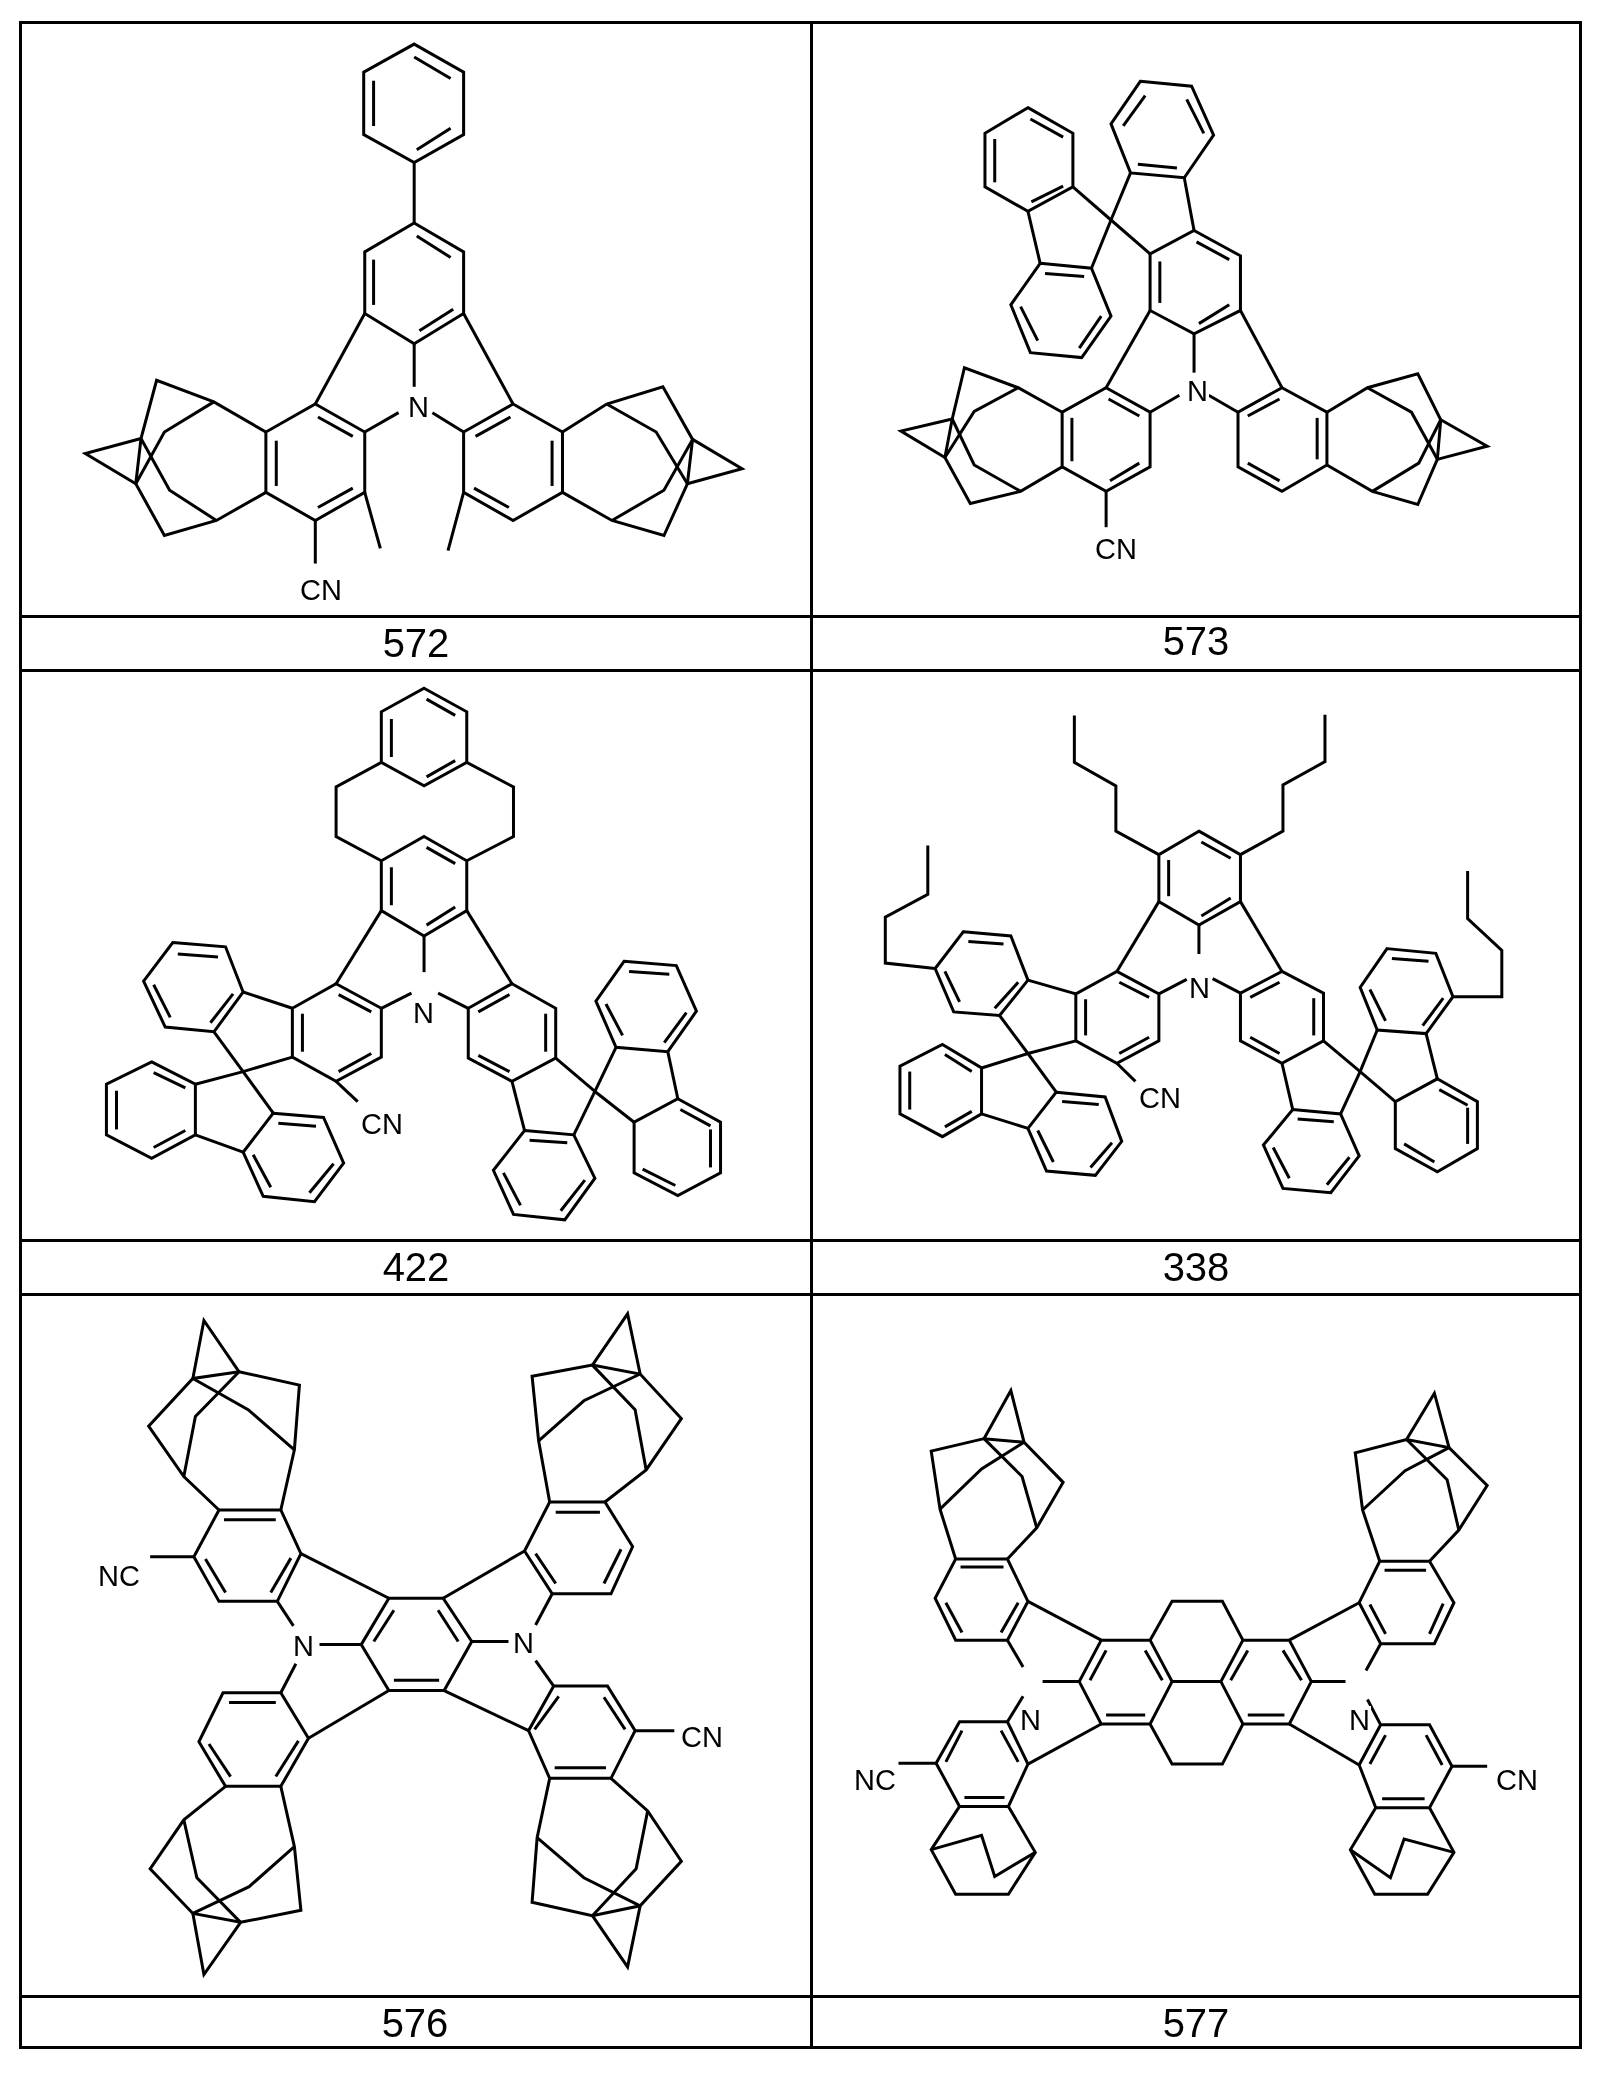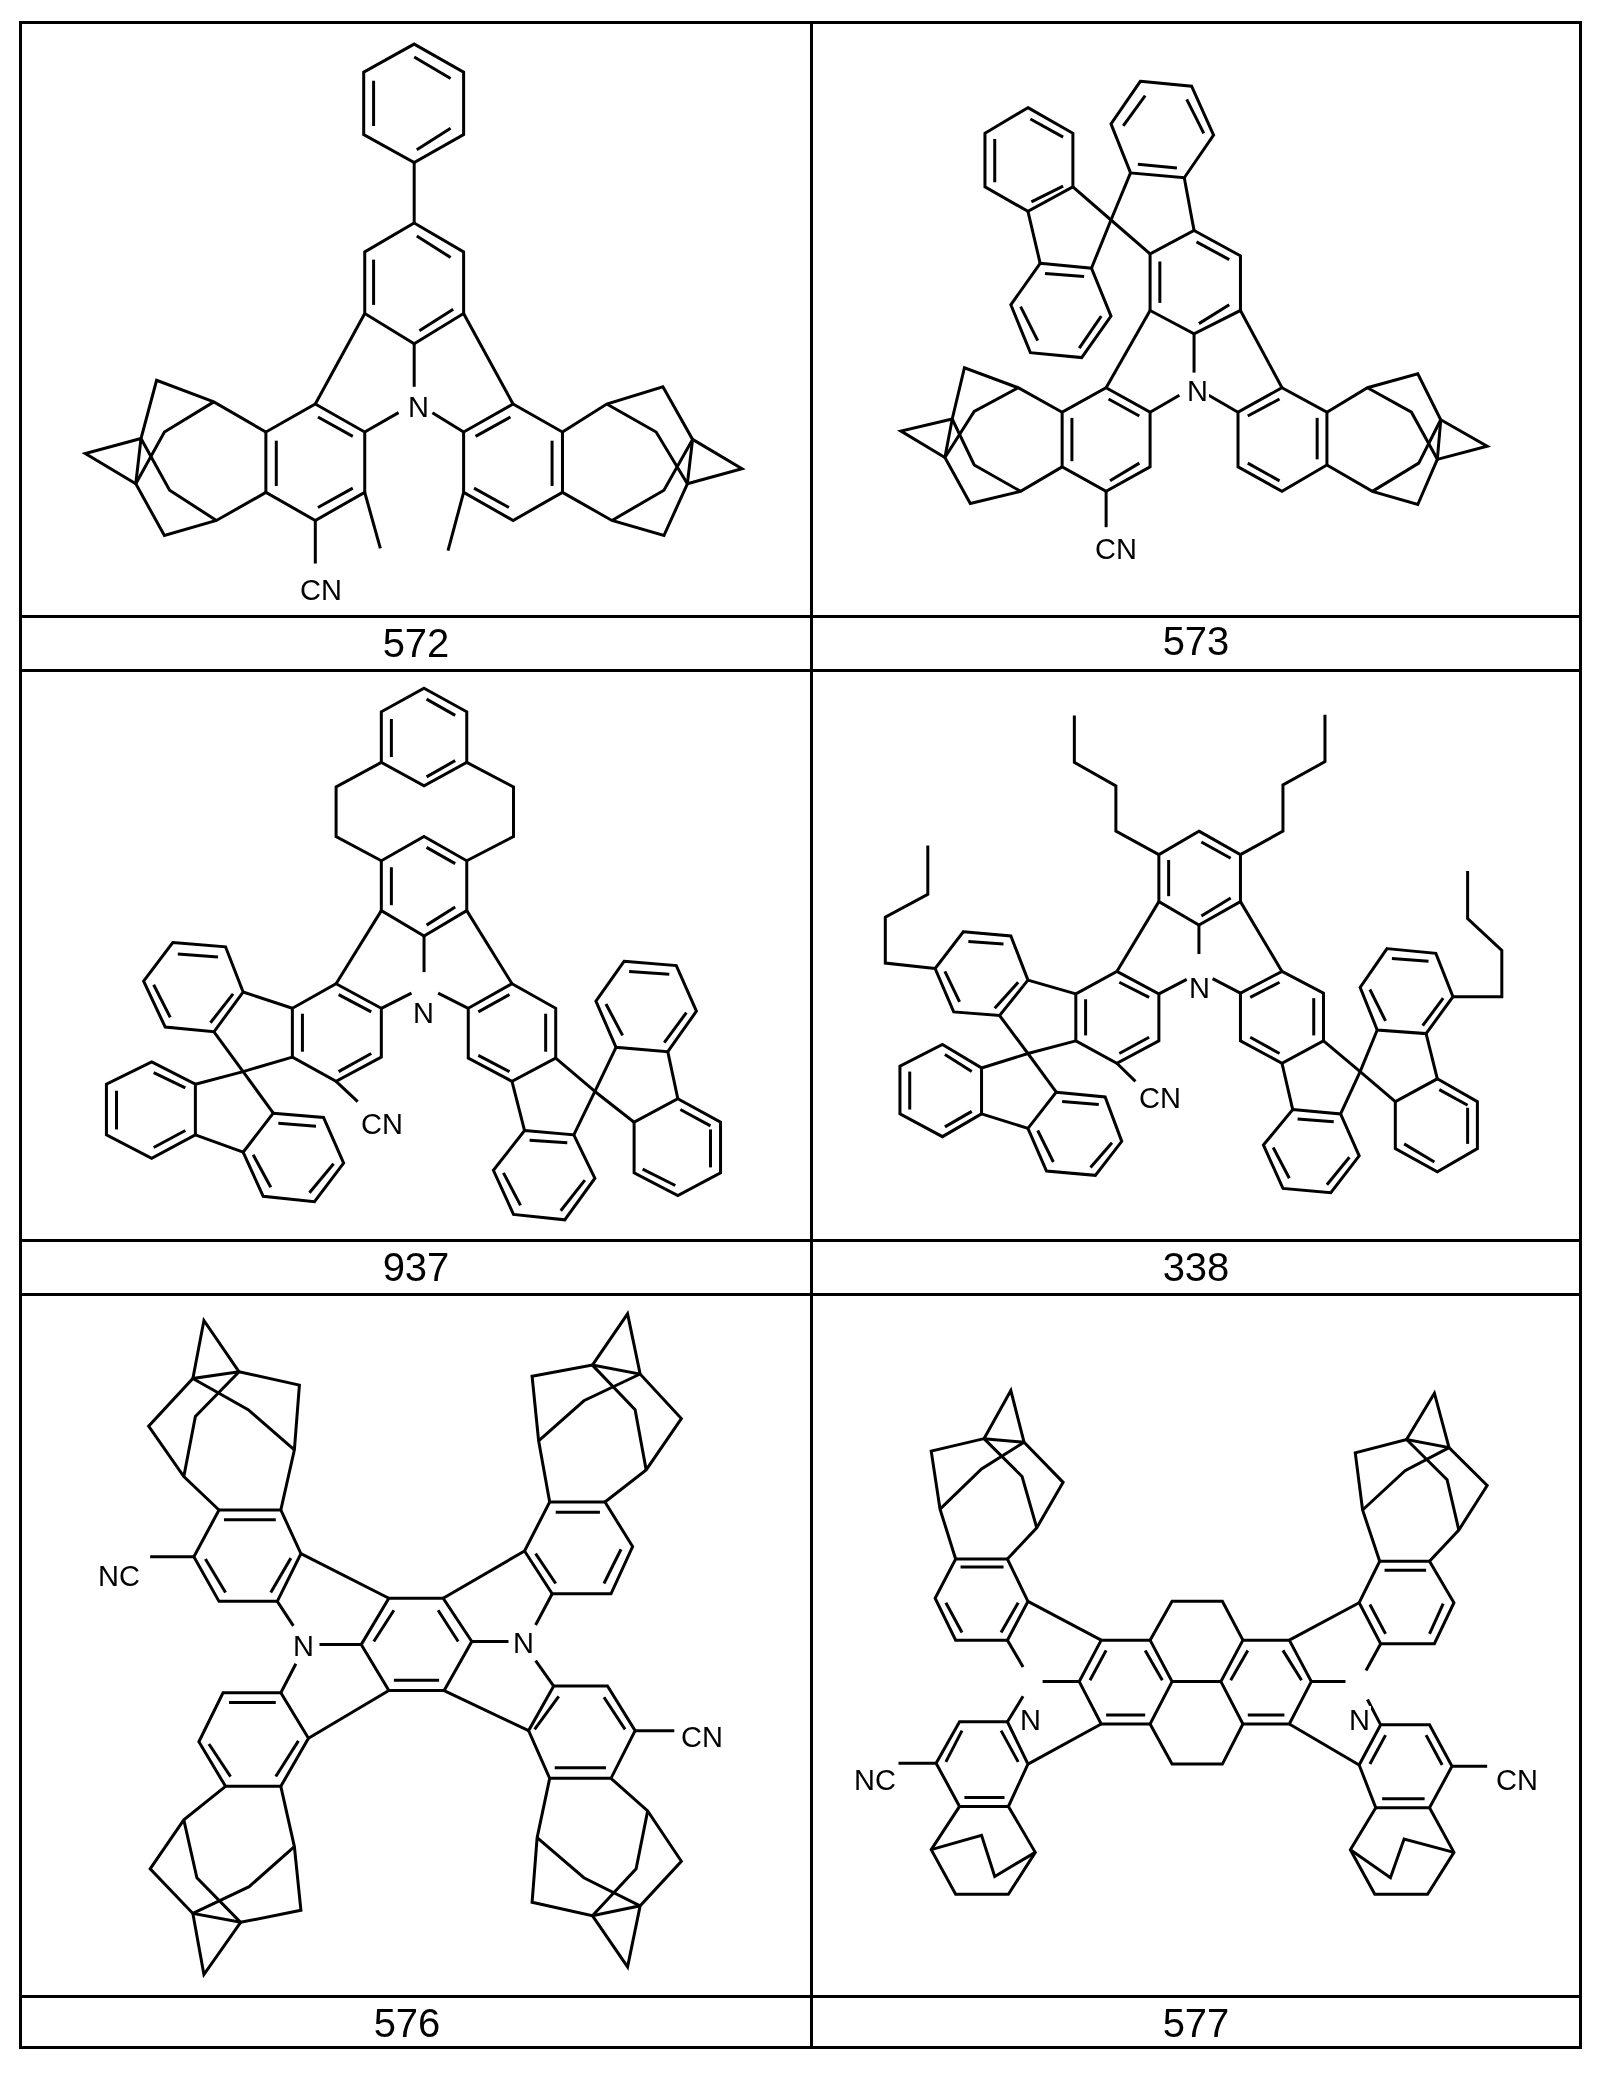--- a/index.html
+++ b/index.html
@@ -202,21 +202,21 @@
     <line x1="1310" y1="1210" x2="1370" y2="1255"></line>
       <line x1="1370" y1="1265" x2="1370" y2="1370"></line>
       <line x1="1235" y1="1375" x2="1300" y2="1420"></line>
     <line x1="1140" y1="1160" x2="1182" y2="1038"></line>
       <line x1="1140" y1="1160" x2="1218" y2="1245"></line>
       <line x1="1285" y1="1050" x2="1305" y2="1180"></line>
   </svg>
   <span class="atom" style="left:390px;top:327px">N</span>
   <span class="atom" style="left:338px;top:438px">CN</span>
 </div>
-<div class="lbl" style="left:22px;top:1242px;width:788px;height:51px">937</div>
+<div class="lbl" style="left:22px;top:1242px;width:788px;height:51px">422</div>
 
 <div class="cell" style="left:813px;top:672px;width:766px;height:567px">
   <svg viewBox="0 0 1568 1568" preserveAspectRatio="none">
 
     <polyline points="535,120 535,250 620,315 620,440 708,505"></polyline>
     <polyline points="1048,118 1048,248 962,312 962,440 875,505"></polyline>
 
     <polygon points="790,440 875,505 875,635 790,700 708,635 708,505"></polygon>
     <line x1="795" y1="470" x2="855" y2="515"></line>
       <line x1="728" y1="520" x2="728" y2="620"></line>
@@ -339,21 +339,21 @@
     <polyline points="1050,1082 1025,1215 1015,1360 1135,1390 1230,1368 1312,1268 1245,1155 1172,1082"></polyline>
     <polyline points="1025,1215 1118,1305 1230,1368"></polyline>
     <polyline points="1135,1390 1222,1285 1245,1155"></polyline>
     <polyline points="1135,1390 1205,1505 1230,1368"></polyline>
   </svg>
   <span class="atom" style="left:75px;top:266px">NC</span>
   <span class="atom" style="left:270px;top:336px">N</span>
   <span class="atom" style="left:490px;top:333px">N</span>
   <span class="atom" style="left:658px;top:427px">CN</span>
 </div>
-<div class="lbl" style="left:13px;top:1998px;width:788px;height:50px">576</div>
+<div class="lbl" style="left:21px;top:1998px;width:788px;height:50px">576</div>
 
 <div class="cell" style="left:813px;top:1296px;width:766px;height:699px">
   <svg viewBox="0 0 1568 1568" preserveAspectRatio="none">
 
     <polygon points="690,772 735,865 690,960 590,960 545,865 590,772"></polygon>
     <line x1="680" y1="795" x2="715" y2="862"></line>
       <line x1="600" y1="940" x2="680" y2="940"></line>
       <line x1="567" y1="862" x2="600" y2="795"></line>
     <polygon points="880,772 975,772 1020,865 975,960 880,960 835,865"></polygon>
     <line x1="890" y1="795" x2="855" y2="862"></line>

